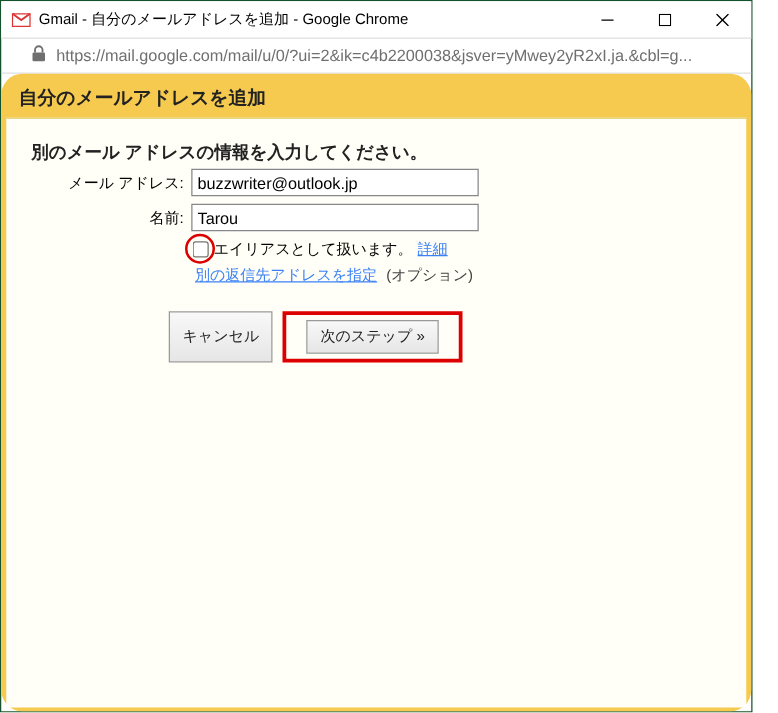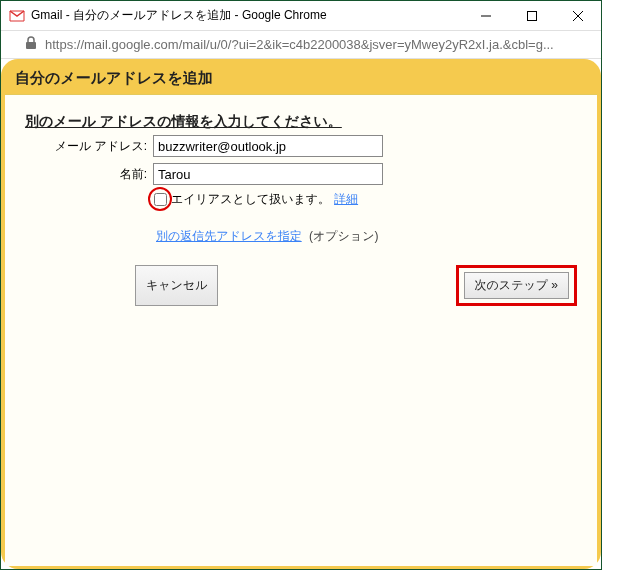--- a/index.html
+++ b/index.html
@@ -11,35 +11,35 @@
     .window-controls { display: flex; }
     .winbtn { width: 46px; height: 30px; display: flex; align-items: center; justify-content: center; cursor: pointer; }
     .winbtn svg { width: 10px; height: 10px; }
     .addrbar { height: 28px; display: flex; align-items: center; padding: 0 24px; font-size: 13px; color: #6f6f6f; border-bottom: 1px solid #e0e0e0; }
     .addrbar .lock { margin-right: 8px; color: #6f6f6f; }
     .addrbar .addr { white-space: nowrap; overflow: hidden; text-overflow: ellipsis; }
     .page { background: #f5ca4e; height: calc(570px - 30px - 28px - 2px); padding: 4px; border-radius: 17px; }
     .page-header { padding: 6px 10px; }
     .page-header h2 { font-size: 15px; font-weight: bold; color: #222; }
     .panel { background: #fffef7; border-top: 1px solid #e4c95c; height: calc(100% - 30px); padding: 18px 20px; }
-    .heading { font-size: 14px; font-weight: bold; color: #222; margin-bottom: 4px; text-decoration: underline; }
+    .heading { font-size: 14px; font-weight: bold; color: #222; margin-bottom: 4px; }
     .subheading { font-size: 12px; color: #333; margin-bottom: 20px; margin-left: 8px; }
     .form-row { display: flex; align-items: center; margin-bottom: 6px; }
     .form-label { width: 128px; text-align: right; font-size: 12px; color: #000; padding-right: 6px; }
     .form-input { width: 230px; height: 22px; font-size: 13px; padding: 1px 4px; border: 1px solid #888; background: #fff; }
-    .checkbox-row { display: flex; align-items: center; margin-left: 129px; margin-bottom: 20px; position: relative; }
+    .checkbox-row { display: flex; align-items: center; margin-left: 129px; margin-bottom: 4px; position: relative; }
     .checkbox-circle { position: absolute; left: -6px; top: -4px; width: 24px; height: 24px; border: 2px solid #dd0000; border-radius: 50%; pointer-events: none; }
     .checkbox { width: 13px; height: 13px; margin-right: 4px; }
     .checkbox-label { font-size: 12px; }
     .link-blue { color: #3b82f6; text-decoration: underline; font-size: 12px; cursor: pointer; }
     .replyto-row { margin-left: 131px; margin-bottom: 20px; font-size: 12px; }
     .replyto-row .optional { color: #444; margin-left: 4px; }
-    .buttons { display: flex; gap: 8px; margin-left: 110px; justify-content: space-between; }
+    .buttons { display: flex; gap: 8px; margin-left: 110px; }
     .btn { font-size: 12px; padding: 4px 10px; background: linear-gradient(#f8f8f8,#e6e6e6); border: 1px solid #999; cursor: pointer; color: #222; }
-    .next-wrap { border: 3px solid #dd0000; padding: 4px 5px; display: inline-block; }
+    .next-wrap { border: 3px solid #dd0000; padding: 4px 16px; display: inline-block; }
   </style>
 </head>
 <body>
 
 <div class="window">
   <div class="titlebar">
     <span class="titlebar-icon">
       <svg viewBox="0 0 16 16">
           <path d="M1 3 h14 v10 h-14 z" fill="#fff" stroke="#d33" stroke-width="1"></path>
           <path d="M1 3 l7 5 l7 -5" fill="none" stroke="#d33" stroke-width="1.5"></path>

